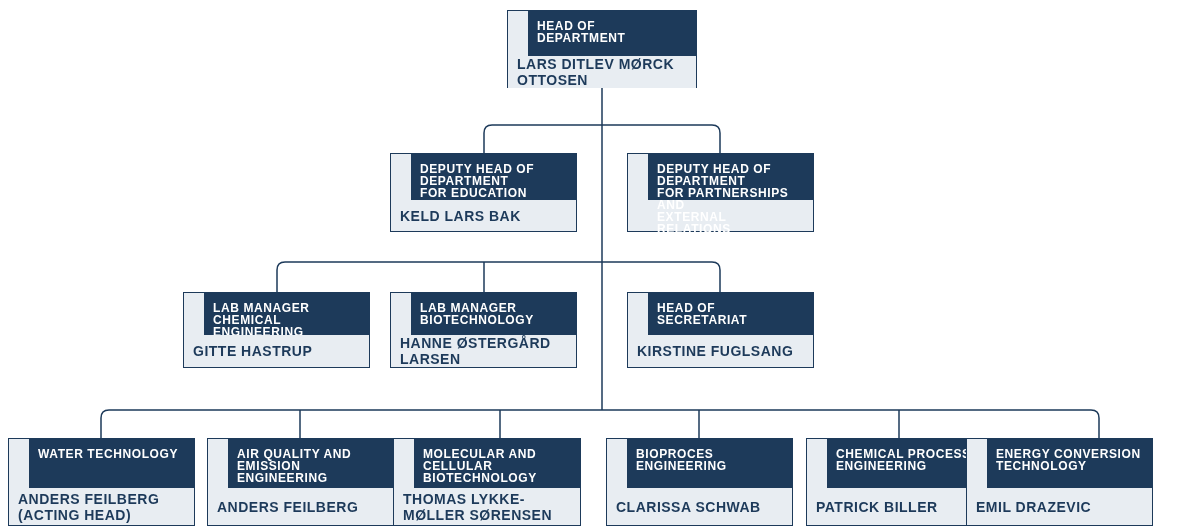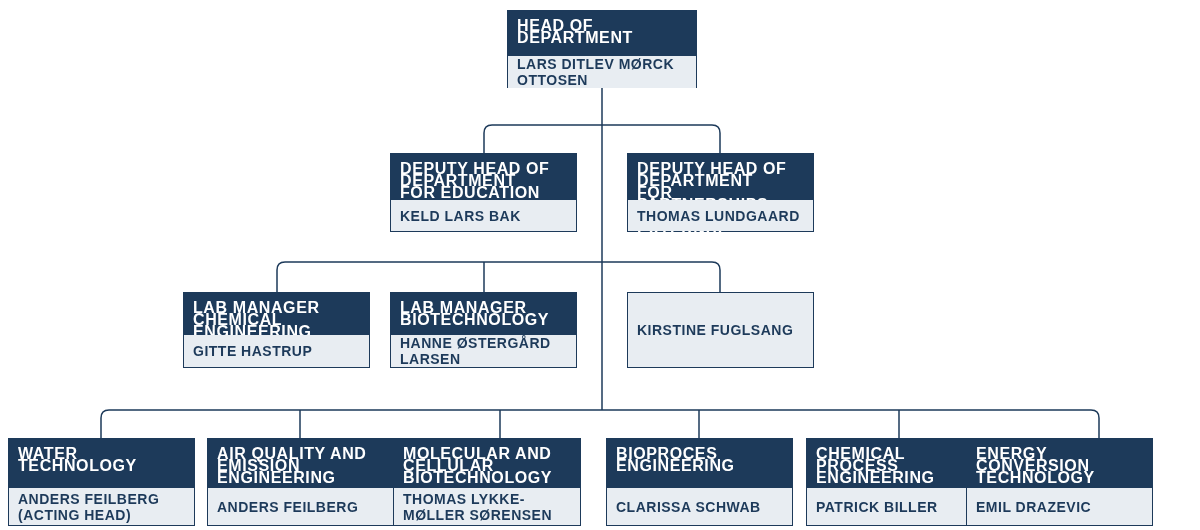--- a/index.html
+++ b/index.html
@@ -31,28 +31,29 @@
   .node{
     position:absolute;
     border:1px solid var(--navy);
     background:var(--panel);
     display:flex;
     flex-direction:column;
   }
   .node-title{
     background:var(--navy);
     color:#ffffff;
-    font-size:16px;
+    font-size:12px;
     font-weight:700;
     letter-spacing:0.6px;
     line-height:12px;
     padding:9px 9px 4px 9px;
     white-space:pre-line;
     text-transform:uppercase;
     flex:0 0 auto;
+    margin-left:20px;
   }
   .node-person{
     background:var(--panel);
     color:var(--navy);
     font-size:14px;
     font-weight:700;
     letter-spacing:0.5px;
     padding:0 9px;
     display:flex;
     align-items:center;
@@ -94,36 +95,36 @@
   <div class="node r2" style="left:390px;top:153px;width:187px">
     <div class="node-title">DEPUTY HEAD OF DEPARTMENT
 FOR EDUCATION</div>
     <div class="node-person">KELD LARS BAK</div>
   </div>
 
   <div class="node r2" style="left:627px;top:153px;width:187px">
     <div class="node-title">DEPUTY HEAD OF DEPARTMENT
 FOR PARTNERSHIPS AND
 EXTERNAL RELATIONS</div>
-    <div class="node-person">THOMAS LUNDGAARD</div>
   </div>
 
   <div class="node r3" style="left:183px;top:292px;width:187px">
     <div class="node-title">LAB MANAGER
 CHEMICAL ENGINEERING</div>
     <div class="node-person">GITTE HASTRUP</div>
   </div>
 
   <div class="node r3" style="left:390px;top:292px;width:187px">
     <div class="node-title">LAB MANAGER
 BIOTECHNOLOGY</div>
     <div class="node-person">HANNE ØSTERGÅRD LARSEN</div>
   </div>
 
   <div class="node r3" style="left:627px;top:292px;width:187px">
+    <div class="node-title">HEAD OF SECRETARIAT</div>
     <div class="node-person">KIRSTINE FUGLSANG</div>
   </div>
 
   <div class="node r4" style="left:8px;top:438px;width:187px">
     <div class="node-title">WATER TECHNOLOGY</div>
     <div class="node-person">ANDERS FEILBERG (ACTING HEAD)</div>
   </div>
 
   <div class="node r4" style="left:207px;top:438px;width:187px">
     <div class="node-title">AIR QUALITY AND EMISSION

